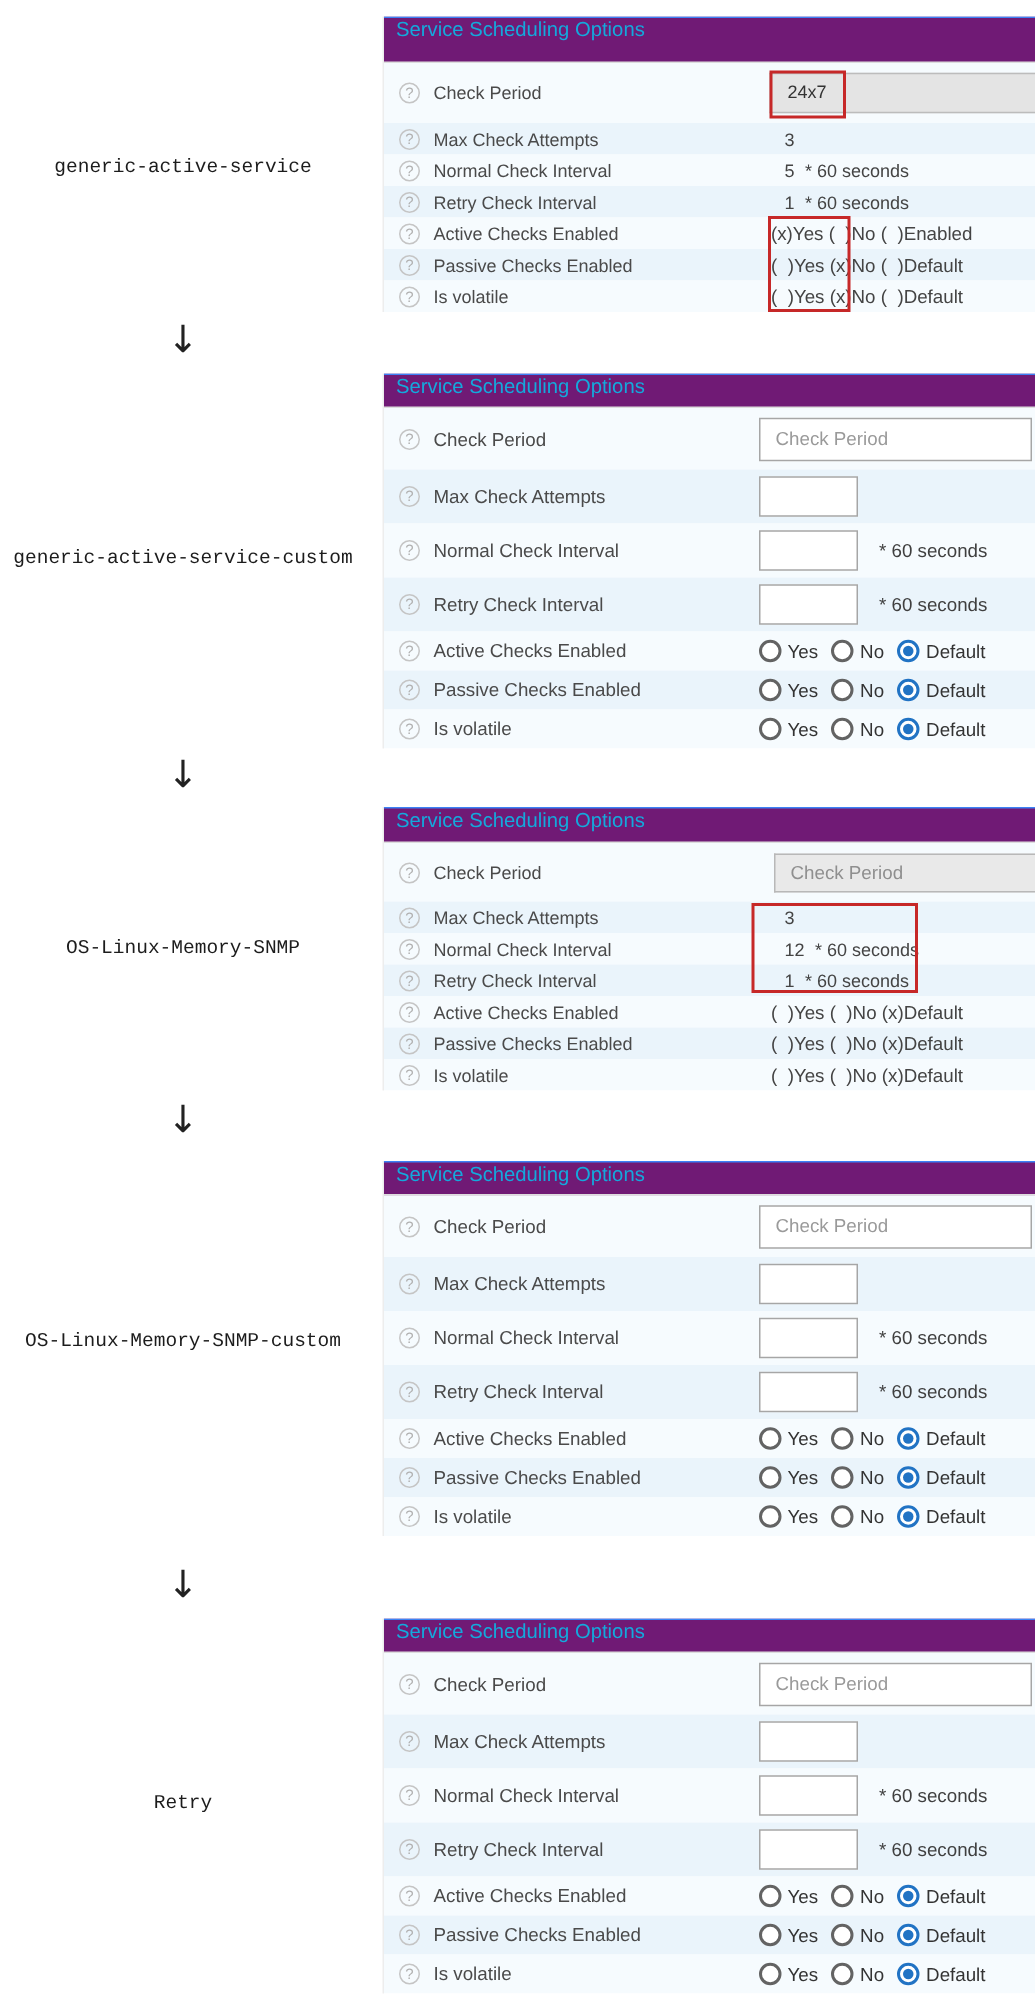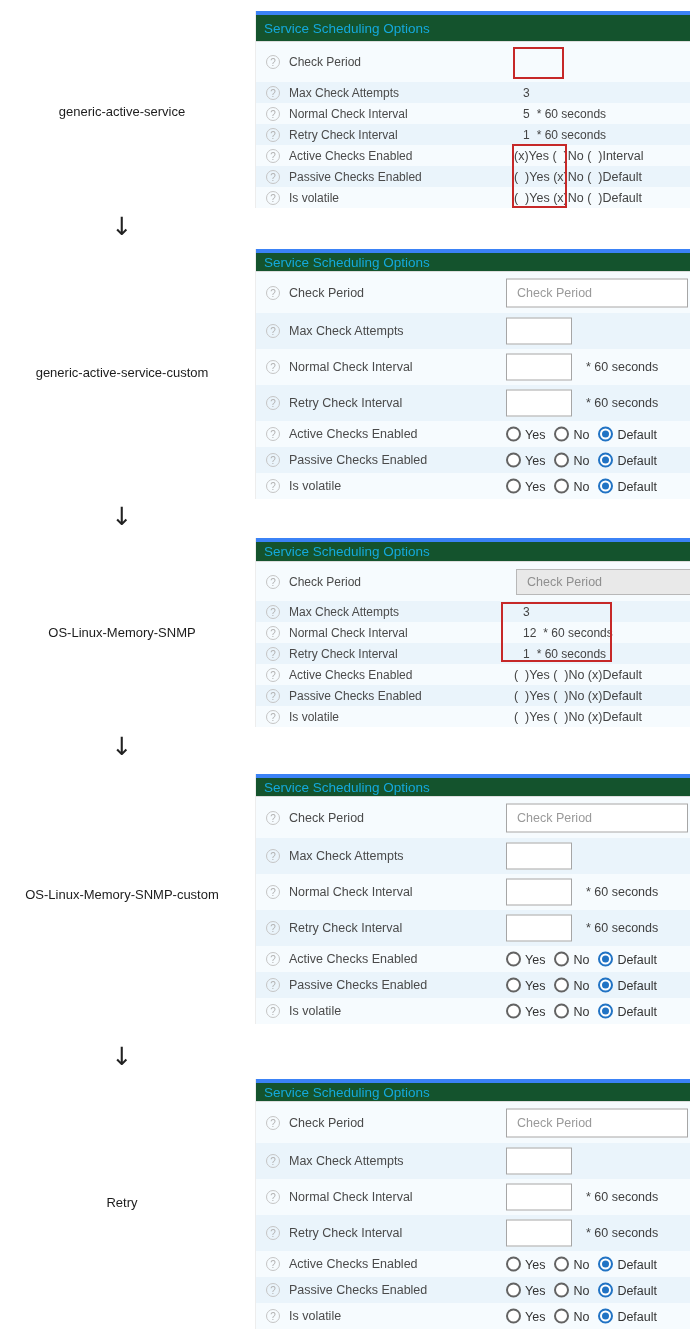--- a/index.html
+++ b/index.html
@@ -1,29 +1,29 @@
 <!DOCTYPE html>
 <html><head>
 <meta charset="utf-8">
 <style>
   html,body{margin:0;padding:0}
   body{width:690px;height:1344px;position:relative;background:#fff;overflow:hidden;
        font-family:"Liberation Sans",sans-serif;}
 
   
   .flow-label{position:absolute;transform:translate(-50%,-50%);
-    font-family:Liberation Sans, sans-serif;font-size:13px;color:#1c1c1c;white-space:nowrap}
+    font-family:Liberation Mono, monospace;font-size:13px;color:#1c1c1c;white-space:nowrap}
   .flow-arrow{position:absolute;transform:translate(-50%,-50%);
     font-family:"DejaVu Sans",sans-serif;font-size:25px;color:#222;line-height:1}
 
   
   .panel{position:absolute;left:255px;width:435px;background:#fff;overflow:hidden;
          border-left:1px solid #ededed;box-sizing:border-box}
-  .title-bar{background:#14532d;border-top:4px solid #3b82f6;border-bottom:1px solid #ddd;
-             display:flex;align-items:center;padding-left:8px;box-sizing:border-box;height:23px}
+  .title-bar{background:#701a75;border-top:1px solid #3b82f6;border-bottom:1px solid #ddd;
+             display:flex;padding-left:8px;box-sizing:border-box;height:23px}
   .panel.p0 .title-bar{height:31px}
   .panel.p2 .title-bar{height:24px}
   .title{color:#14a9dc;font-size:13.5px}
 
   .row{position:relative;display:flex;align-items:center;padding-left:10px;box-sizing:border-box}
   .row.light{background:#f6fbfe}
   .row.dark{background:#eaf4fb}
 
   .help-icon{width:14px;height:14px;border:1px solid #c5c5c5;border-radius:50%;
     color:#b2b2b2;font-size:10px;line-height:13px;text-align:center;flex:0 0 auto;
@@ -76,40 +76,41 @@
 <span class="flow-label" style="left:122px;top:1202px">Retry</span>
 
 <div class="panel static p0" style="top: 11px; height: 197px;">
   <div class="title-bar">
     <span class="title">Service Scheduling Options</span>
   </div>
   <div class="rows">
       <div class="row light" style="height: 40px;">
         <span class="help-icon">?</span>
         <span class="row-label">Check Period</span>
+        <div class="val select-static">24x7</div>
       </div>
       <div class="row dark" style="height: 21px;">
         <span class="help-icon">?</span>
         <span class="row-label">Max Check Attempts</span>
         <span class="val static-value"><span>3</span></span>
       </div>
       <div class="row light" style="height: 21px;">
         <span class="help-icon">?</span>
         <span class="row-label">Normal Check Interval</span>
         <span class="val static-value"><span>5</span><span class="sfx">* 60 seconds</span></span>
       </div>
       <div class="row dark" style="height: 21px;">
         <span class="help-icon">?</span>
         <span class="row-label">Retry Check Interval</span>
         <span class="val static-value"><span>1</span><span class="sfx">* 60 seconds</span></span>
       </div>
       <div class="row light" style="height: 21px;">
         <span class="help-icon">?</span>
         <span class="row-label">Active Checks Enabled</span>
-        <span class="val text-radio">(x)Yes (  )No (  )Interval</span>
+        <span class="val text-radio">(x)Yes (  )No (  )Enabled</span>
       </div>
       <div class="row dark" style="height: 21px;">
         <span class="help-icon">?</span>
         <span class="row-label">Passive Checks Enabled</span>
         <span class="val text-radio">(  )Yes (x)No (  )Default</span>
       </div>
       <div class="row light" style="height: 21px;">
         <span class="help-icon">?</span>
         <span class="row-label">Is volatile</span>
         <span class="val text-radio">(  )Yes (x)No (  )Default</span>

